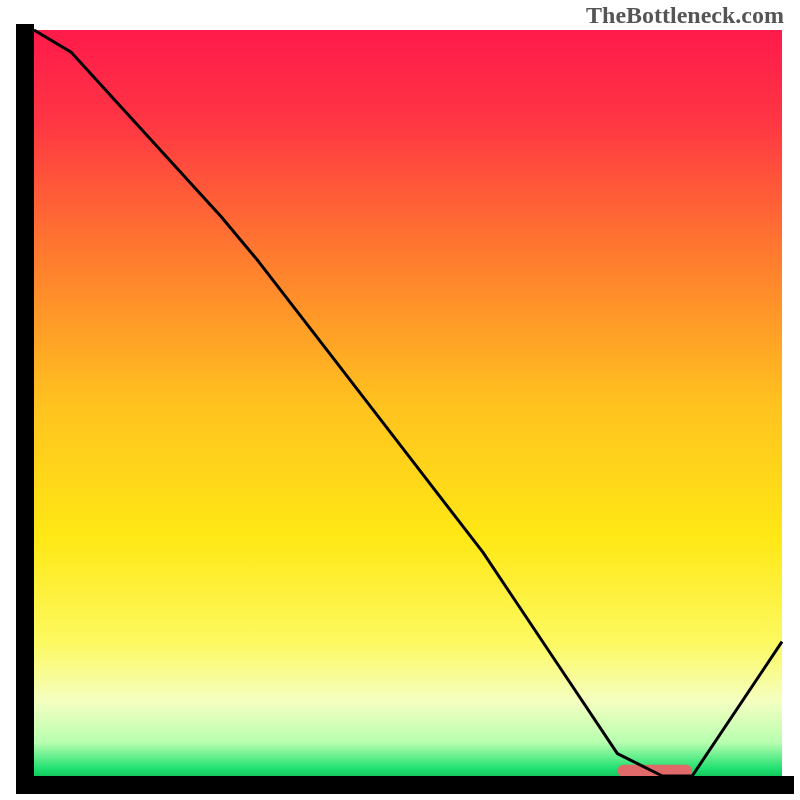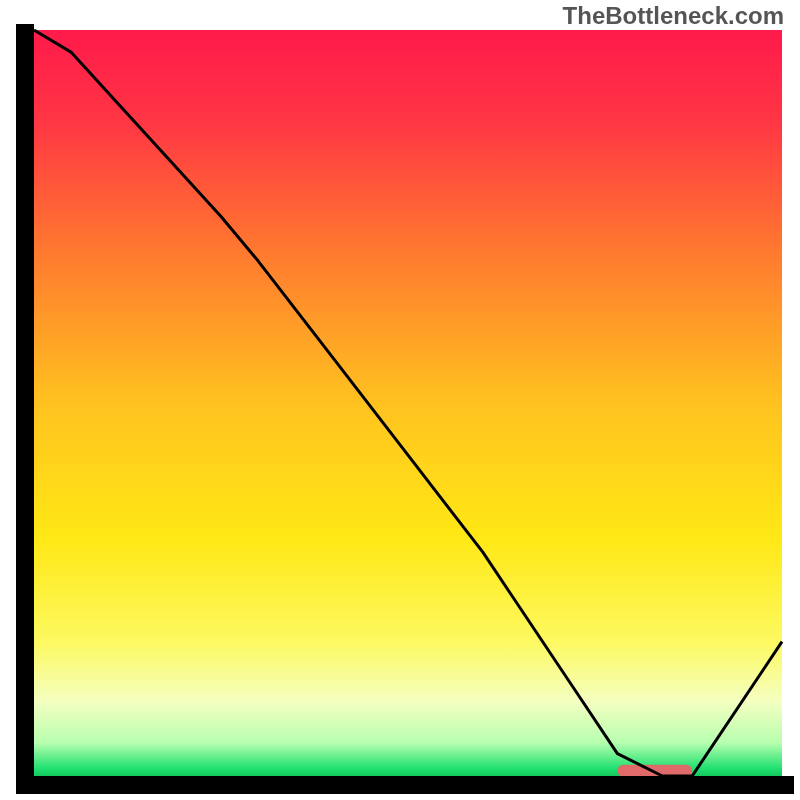--- a/index.html
+++ b/index.html
@@ -7,20 +7,21 @@
     padding: 0;
     width: 800px;
     height: 800px;
     background: #fff;
     font-family: Arial, Helvetica, sans-serif;
   }
   .canvas {
     position: relative;
     width: 800px;
     height: 800px;
+    font-family: Liberation Serif, serif;
   }
   .watermark {
     position: absolute;
     top: 2px;
     right: 16px;
     color: #555;
     font-size: 24px;
     font-weight: 600;
     user-select: none;
   }

